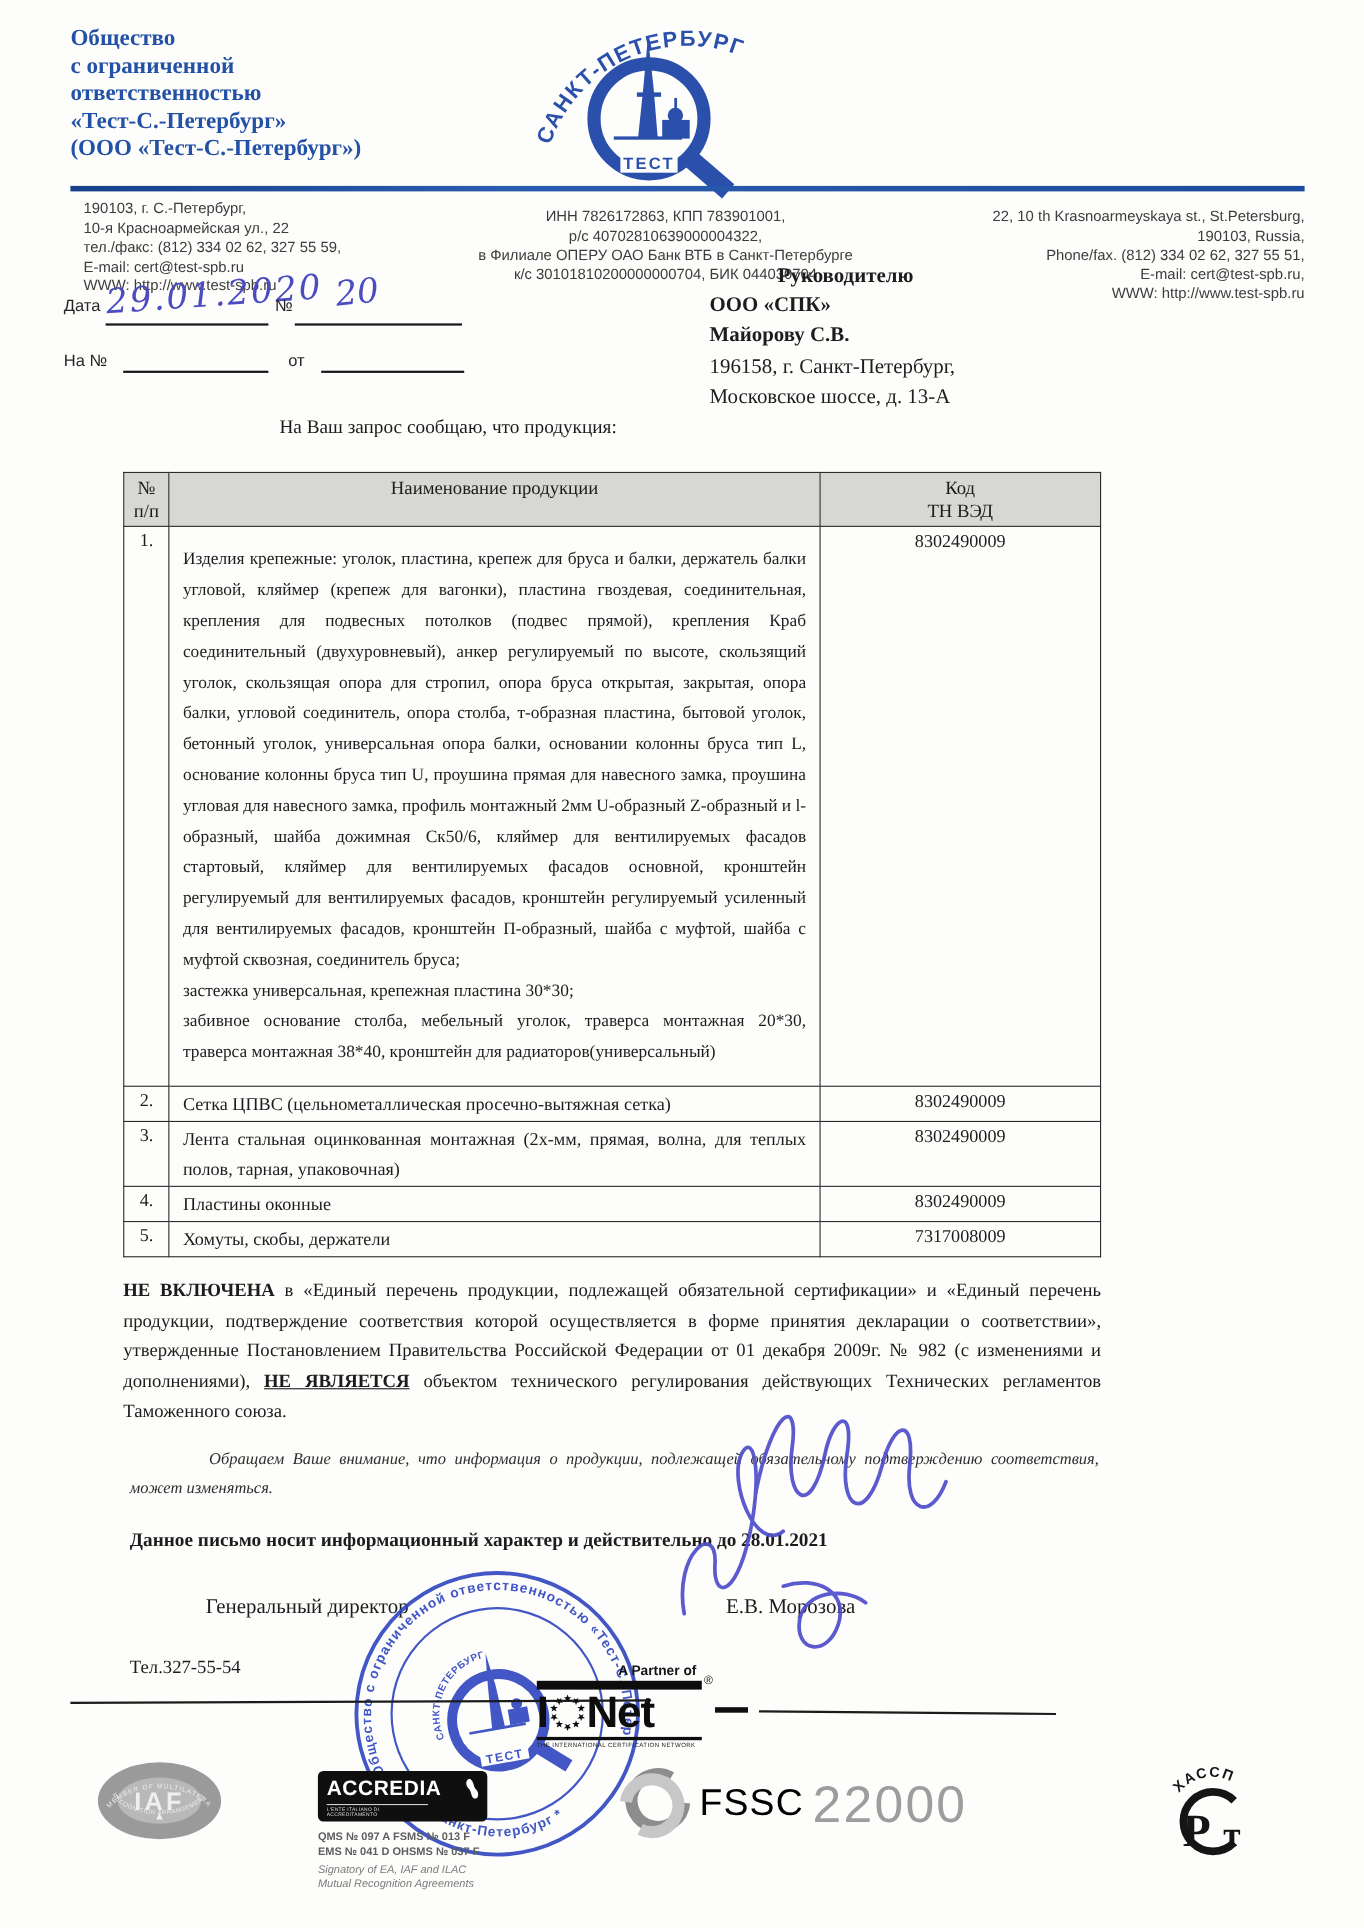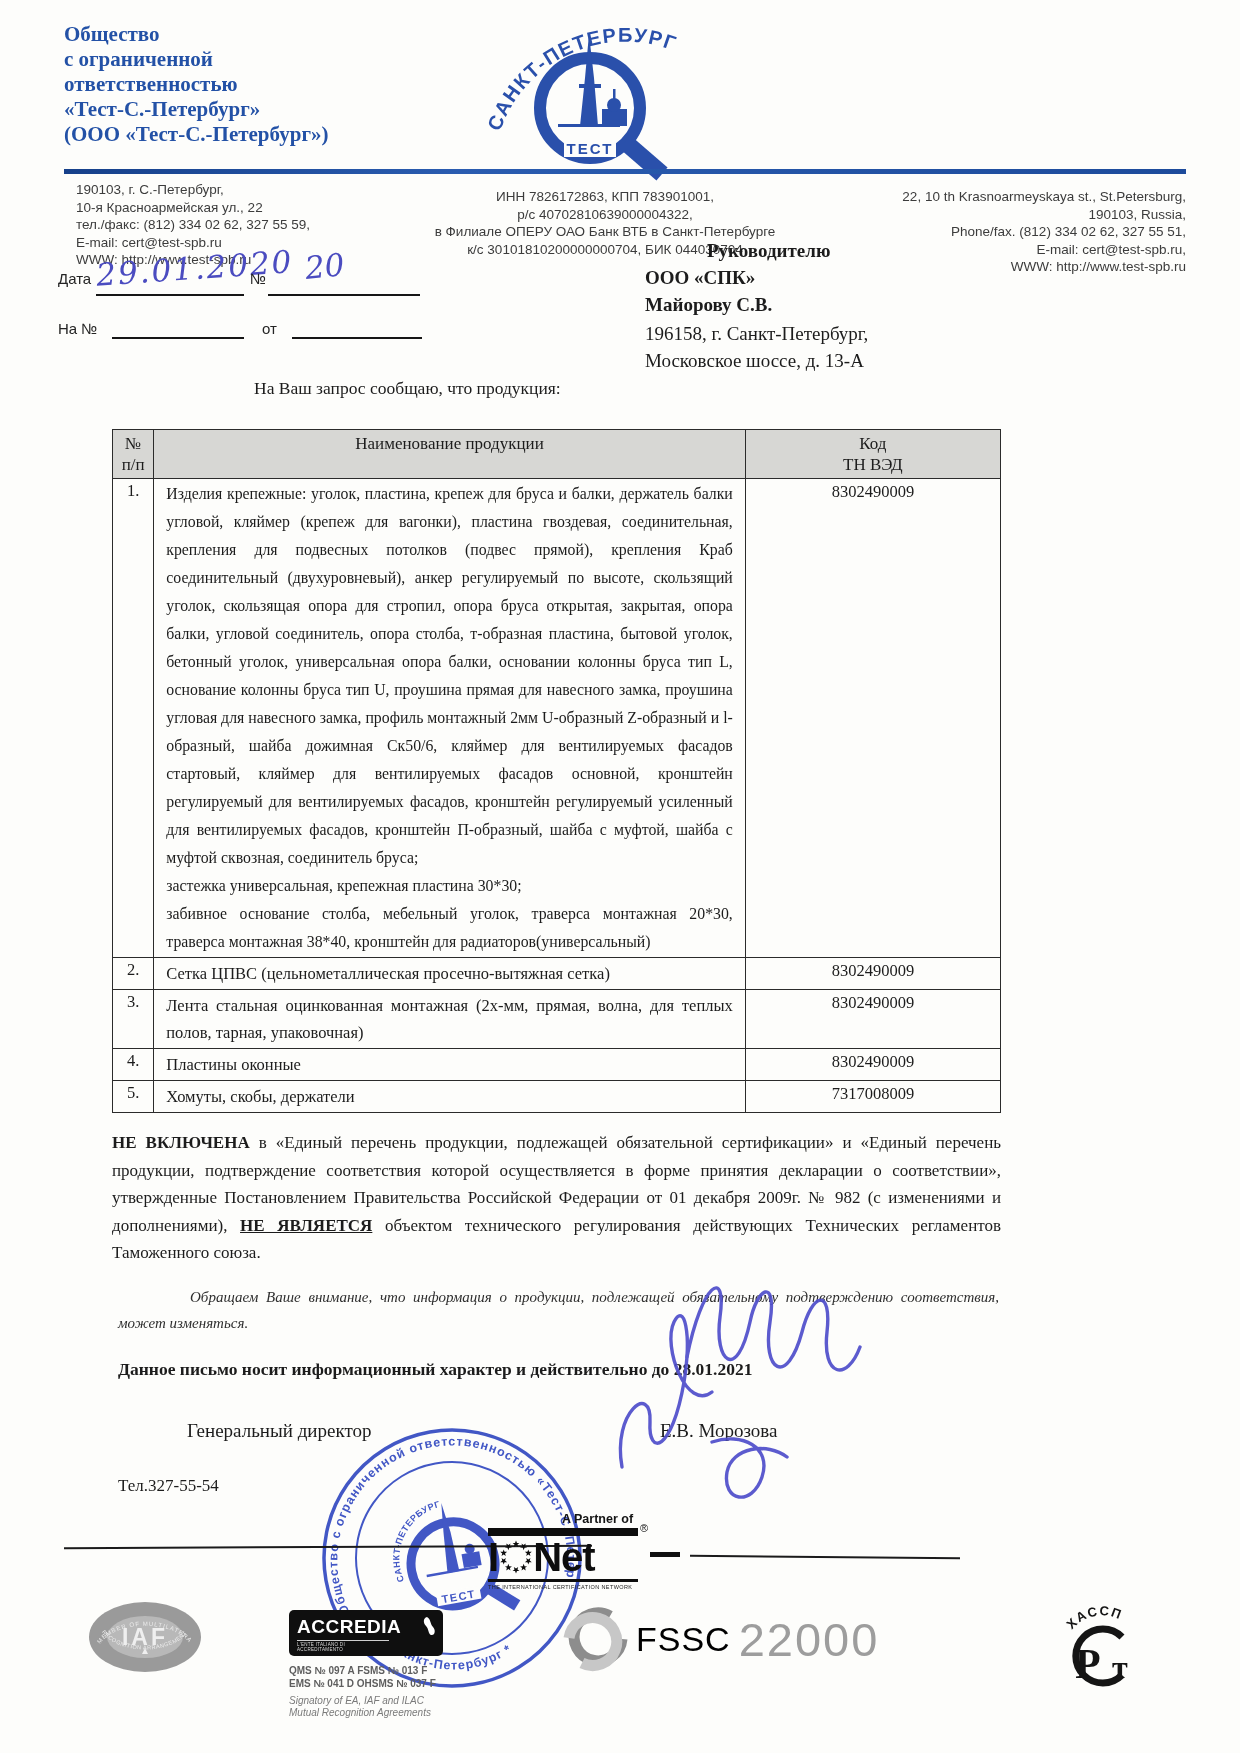--- a/index.html
+++ b/index.html
@@ -30,21 +30,21 @@
   
   .col{position:absolute;left:112px;top:378px;width:889px;}
   .intro{margin:0 0 30px 142px;font-size:17.5px;}
   table.t{border-collapse:collapse;width:100%;}
   .t th,.t td{border:1.6px solid #2b2b2b;vertical-align:top;}
   .t thead th{background:#d7d7d4;font-weight:normal;font-size:17px;line-height:21px;
               text-align:center;padding:3px 4px;}
   .cell-num{text-align:center;font-size:16.5px;padding-top:2px;}
   .cell-name{padding:2px 12px;font-size:16.5px;line-height:27px;text-align:justify;}
   .cell-code{text-align:center;font-size:16.5px;padding-top:3px;}
-  tr.row1 .cell-name{font-size:15.8px;line-height:28px;padding:1px 12px;}
+  tr.row1 .cell-name{font-size:15.8px;line-height:28px;padding:16px 12px;}
   .p1{margin-top:16px;font-size:17px;line-height:27.6px;text-align:justify;}
   .p1 b.u2{text-decoration:underline;}
   .p2{margin:16px 2px 0 6px;font-style:italic;font-size:15px;line-height:26.5px;
       text-indent:72px;text-align:justify;color:#2e2e2e;}
   .p3{margin:22px 0 0 6px;font-weight:bold;font-size:17.5px;}
   .signoff{position:relative;margin-top:40px;height:30px;font-size:19px;}
   .signoff .t1{position:absolute;left:75px;}
   .signoff .t2{position:absolute;left:548px;}
   .phone{margin:26px 0 0 6px;font-size:17px;}
 

